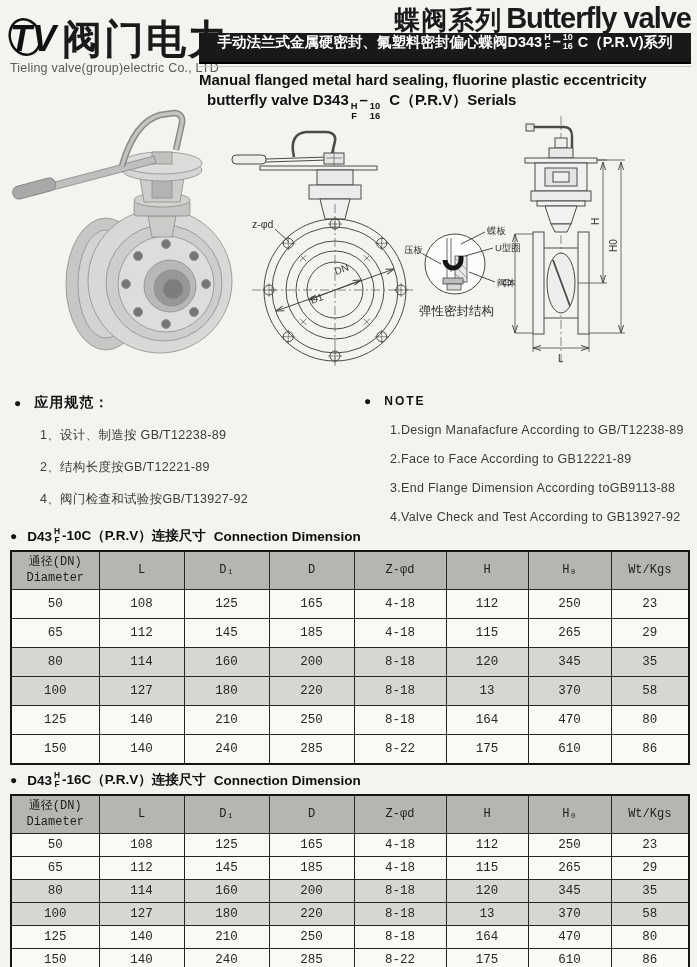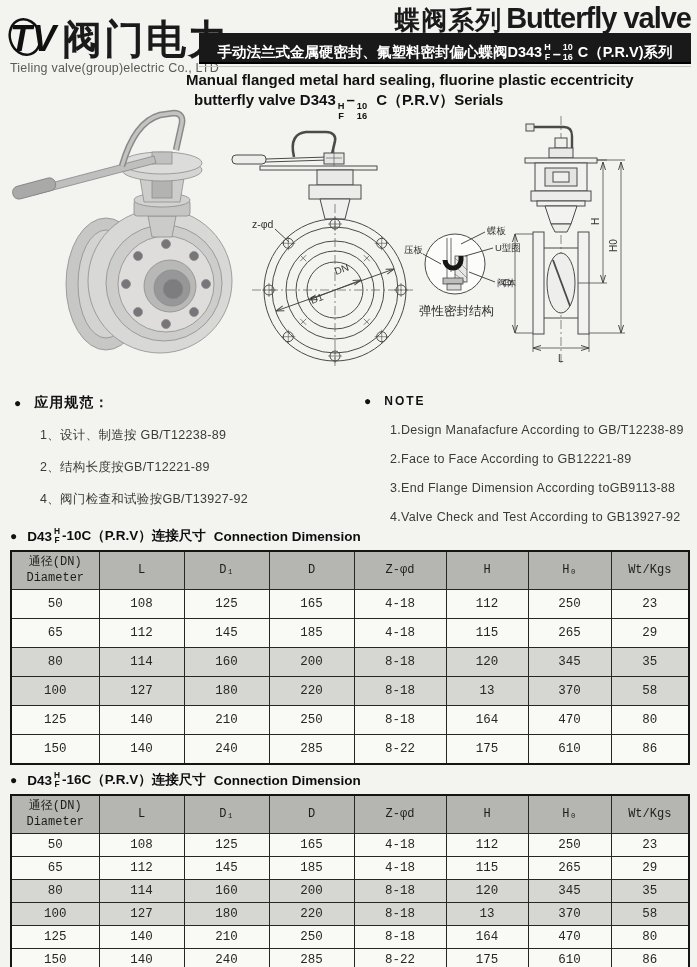--- a/index.html
+++ b/index.html
@@ -11,25 +11,25 @@
   }
   
   .series{position:absolute;top:2px;right:6px;white-space:nowrap;}
   .series .zh{font-size:26px;font-weight:bold;letter-spacing:1px;vertical-align:-1px;}
   .series .en{font-size:29px;font-weight:900;letter-spacing:-1px;margin-left:4px;}
   .logo-row{position:absolute;top:13px;left:8px;display:flex;align-items:flex-end;}
   .logo-name{font-size:40px;font-weight:900;letter-spacing:2px;line-height:1;margin-left:2px;}
   .company{position:absolute;top:61px;left:10px;font-size:12.5px;color:#5a5a58;letter-spacing:0.2px;}
   .banner{
     position:absolute;left:199px;top:33px;width:492px;height:29px;
-    background:#191919;color:#fff;display:flex;align-items:flex-end;justify-content:center;
+    background:#191919;color:#fff;display:flex;align-items:flex-start;justify-content:center;
     font-size:14.5px;font-weight:bold;white-space:nowrap;border-bottom:2px solid #000;
   }
   .banner-rule{position:absolute;left:199px;top:66px;width:492px;height:1px;background:#c6c6c4;}
-  .subtitle{position:absolute;left:186px;top:70px;font-size:15px;font-weight:bold;line-height:20px;color:#111;}
+  .subtitle{position:absolute;left:199px;top:70px;font-size:15px;font-weight:bold;line-height:20px;color:#111;}
   .subtitle .l2{padding-left:8px;}
   .fr{display:inline-flex;flex-direction:column;align-items:center;line-height:1;vertical-align:-4px;margin:0 2px;}
   .fr span{display:block;font-size:0.62em;font-weight:bold;line-height:1.05;}
   
   .drw{position:absolute;}
   svg text{font-family:"Liberation Sans","DejaVu Sans",sans-serif;}
   
   .sec{position:absolute;width:330px;}
   .sec-title{display:flex;align-items:center;gap:12px;font-weight:bold;font-size:14px;letter-spacing:1px;color:#111;}
   .bullet{font-size:12px;line-height:1;color:#111;}

